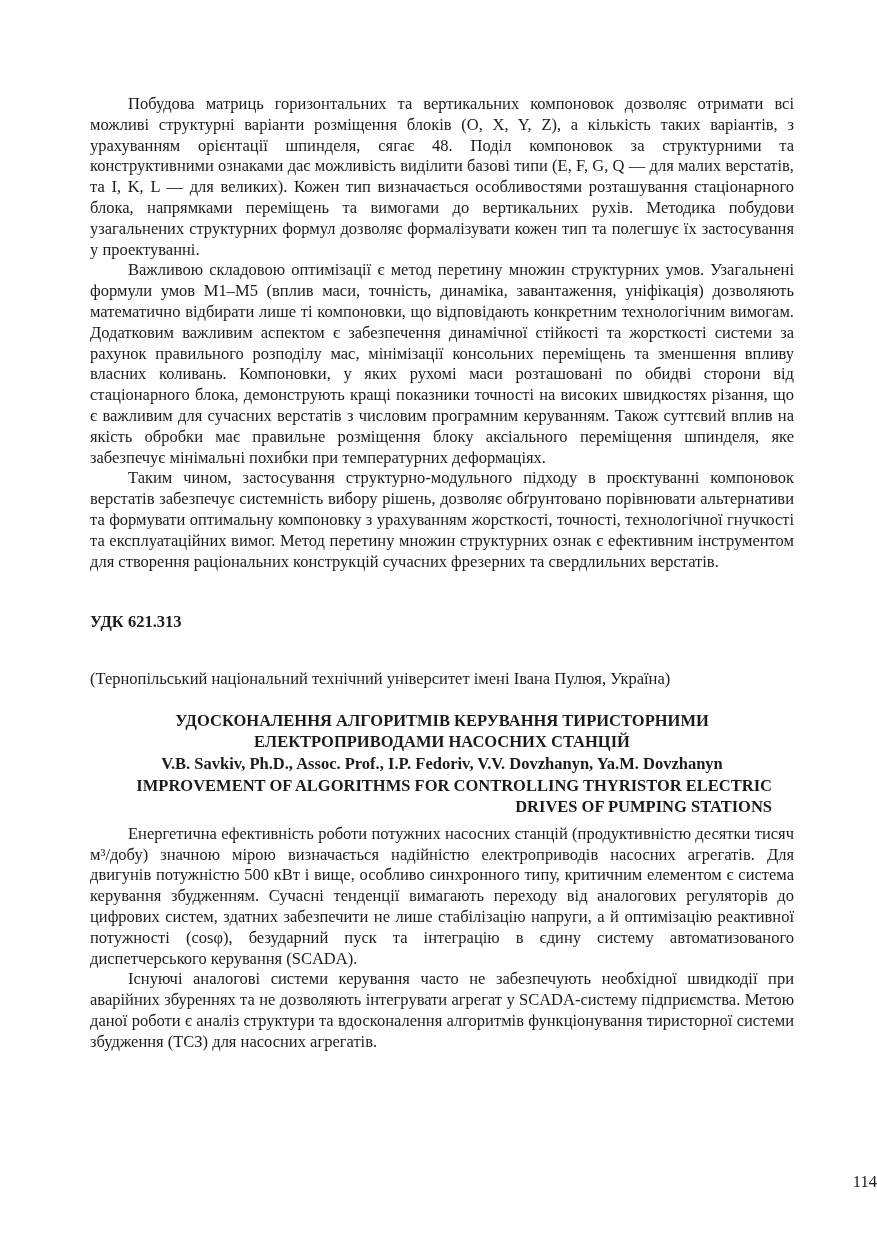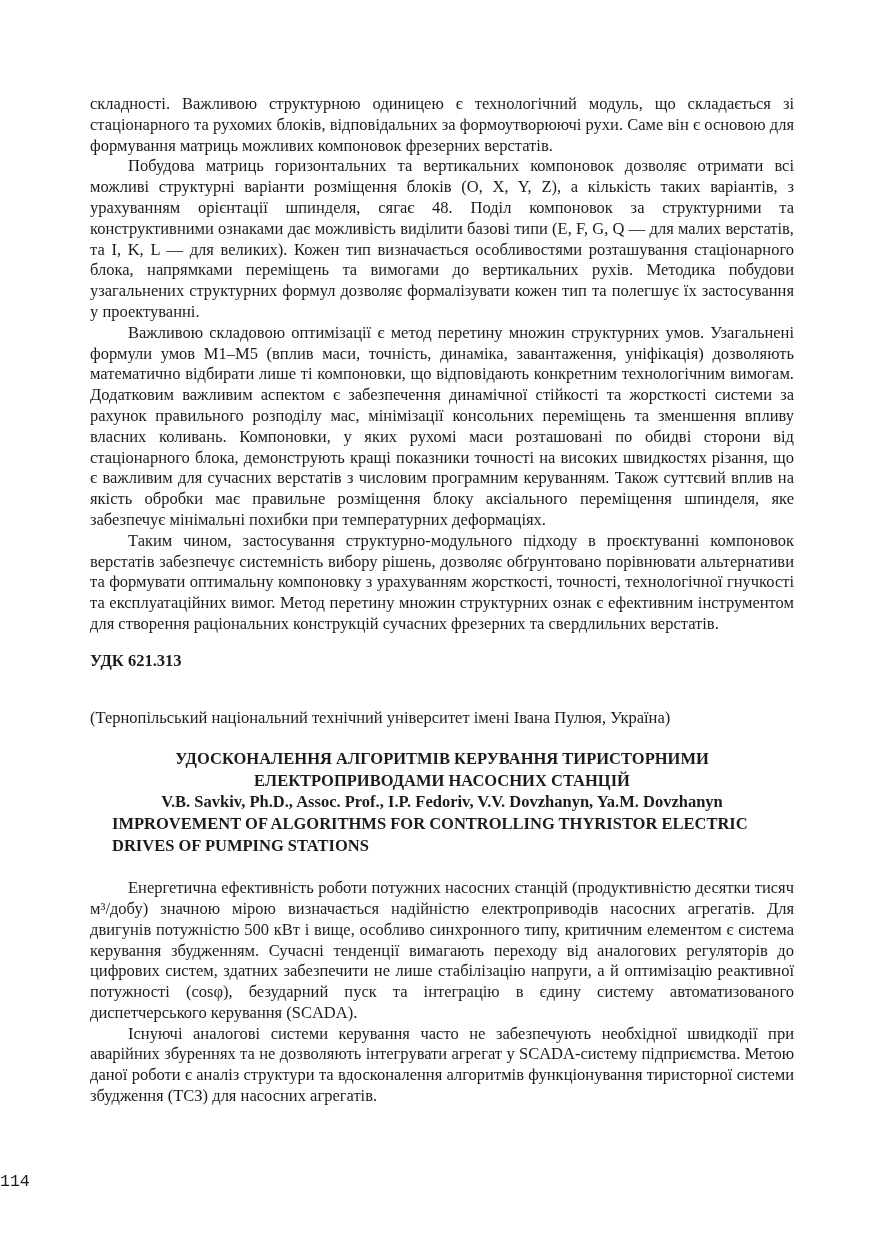--- a/index.html
+++ b/index.html
@@ -26,21 +26,21 @@
   }
   p { margin: 0; }
   .body-par {
     text-align: justify;
     text-indent: 38px;
   }
   .body-par.no-indent {
     text-indent: 0;
   }
   .udc {
-    margin-top: 16px;
+    margin-top: 40px;
     font-weight: bold;
   }
   .authors-ua {
     font-weight: bold;
   }
   .affiliation {
     font-weight: normal;
     margin-top: 36px;
   }
   .title-ua {
@@ -54,42 +54,40 @@
   .authors-en {
     margin-top: 1px;
     font-weight: bold;
     text-align: center;
   }
   .title-en {
     margin: 0 auto;
     max-width: 660px;
     font-size: 16.5px;
     font-weight: bold;
-    text-align: left;
+    text-align: right;
     line-height: 21.5px;
   }
   .first-article-par {
-    margin-top: 22px;
+    margin-top: 6px;
   }
   .page-number {
     position: absolute;
     top: 1172px;
     left: 0;
     width: 100%;
-    text-align: left;
-    font-family: Liberation Mono, monospace;
+    text-align: right;
   }
 </style>
 </head>
 <body>
 
 <div class="page">
   <div class="content">
 
-    <p class="body-par no-indent">складності. Важливою структурною одиницею є технологічний модуль, що складається зі стаціонарного та рухомих блоків, відповідальних за формоутворюючі рухи. Саме він є основою для формування матриць можливих компоновок фрезерних верстатів.</p>
 
     <p class="body-par">Побудова матриць горизонтальних та вертикальних компоновок дозволяє отримати всі можливі структурні варіанти розміщення блоків (О, X, Y, Z), а кількість таких варіантів, з урахуванням орієнтації шпинделя, сягає 48. Поділ компоновок за структурними та конструктивними ознаками дає можливість виділити базові типи (E, F, G, Q — для малих верстатів, та I, K, L — для великих). Кожен тип визначається особливостями розташування стаціонарного блока, напрямками переміщень та вимогами до вертикальних рухів. Методика побудови узагальнених структурних формул дозволяє формалізувати кожен тип та полегшує їх застосування у проектуванні.</p>
 
     <p class="body-par">Важливою складовою оптимізації є метод перетину множин структурних умов. Узагальнені формули умов М1–М5 (вплив маси, точність, динаміка, завантаження, уніфікація) дозволяють математично відбирати лише ті компоновки, що відповідають конкретним технологічним вимогам. Додатковим важливим аспектом є забезпечення динамічної стійкості та жорсткості системи за рахунок правильного розподілу мас, мінімізації консольних переміщень та зменшення впливу власних коливань. Компоновки, у яких рухомі маси розташовані по обидві сторони від стаціонарного блока, демонструють кращі показники точності на високих швидкостях різання, що є важливим для сучасних верстатів з числовим програмним керуванням. Також суттєвий вплив на якість обробки має правильне розміщення блоку аксіального переміщення шпинделя, яке забезпечує мінімальні похибки при температурних деформаціях.</p>
 
     <p class="body-par">Таким чином, застосування структурно-модульного підходу в проєктуванні компоновок верстатів забезпечує системність вибору рішень, дозволяє обґрунтовано порівнювати альтернативи та формувати оптимальну компоновку з урахуванням жорсткості, точності, технологічної гнучкості та експлуатаційних вимог. Метод перетину множин структурних ознак є ефективним інструментом для створення раціональних конструкцій сучасних фрезерних та свердлильних верстатів.</p>
 
     <p class="udc">УДК 621.313</p>
 
 

